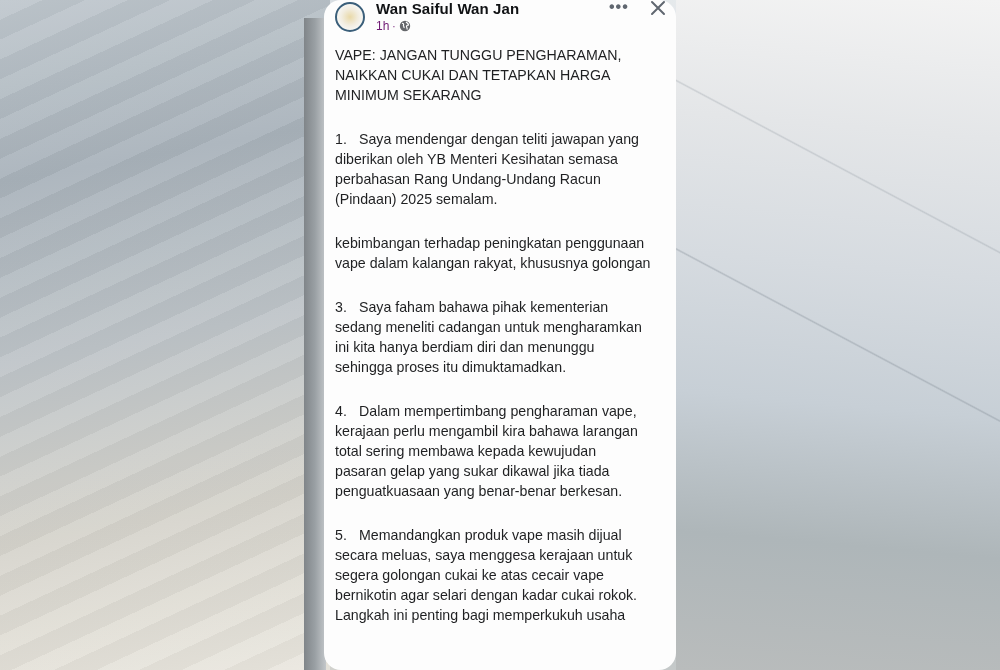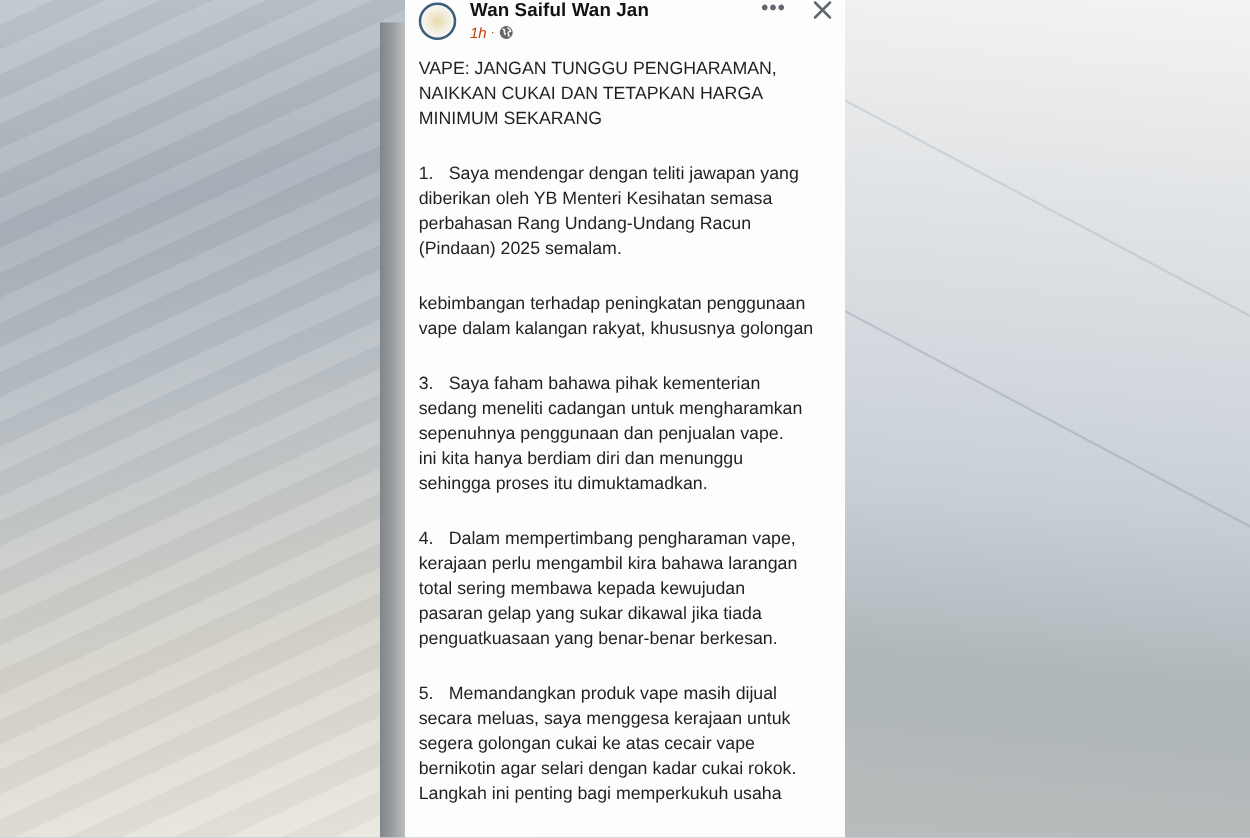--- a/index.html
+++ b/index.html
@@ -56,20 +56,21 @@
       background: linear-gradient(90deg, #808589 0%, #9aa0a4 50%, #c3c7ca 100%);
     }
     .post {
       position: absolute;
       left: 324px; top: 0;
       width: 352px; height: 670px;
       background: #fdfdfd;
       color: #1c1e21;
       box-sizing: border-box;
       overflow: hidden;
+      border-radius: 17px;
     }
     .post-header {
       position: relative;
       height: 40px;
     }
     .avatar {
       position: absolute;
       left: 11px; top: 2px;
       width: 30px; height: 30px;
       border-radius: 50%;
@@ -82,25 +83,24 @@
       left: 52px; top: 0px;
       font-size: 15px;
       font-weight: bold;
       color: #101214;
       letter-spacing: 0.1px;
     }
     .meta {
       position: absolute;
       left: 52px; top: 19px;
       font-size: 12px;
-      color: #c2410c;
+      color: #701a75;
       display: flex;
       align-items: center;
       gap: 3px;
-      font-style: italic;
     }
     .meta .dot { font-size: 10px; }
     .globe {
       display: inline-block;
       width: 12px; height: 12px;
     }
     .more-btn {
       position: absolute;
       left: 285px; top: -2px;
       font-size: 16px;
@@ -175,21 +175,20 @@
     </div>
 
     <div class="para">
       <span class="line">kebimbangan terhadap peningkatan penggunaan</span>
       <span class="line">vape dalam kalangan rakyat, khususnya golongan</span>
     </div>
 
     <div class="para">
       <span class="line"><span class="num">3.</span><span>Saya faham bahawa pihak kementerian</span></span>
       <span class="line">sedang meneliti cadangan untuk mengharamkan</span>
-      <span class="line">sepenuhnya penggunaan dan penjualan vape.</span>
       <span class="line">ini kita hanya berdiam diri dan menunggu</span>
       <span class="line">sehingga proses itu dimuktamadkan.</span>
     </div>
 
     <div class="para">
       <span class="line"><span class="num">4.</span><span>Dalam mempertimbang pengharaman vape,</span></span>
       <span class="line">kerajaan perlu mengambil kira bahawa larangan</span>
       <span class="line">total sering membawa kepada kewujudan</span>
       <span class="line">pasaran gelap yang sukar dikawal jika tiada</span>
       <span class="line">penguatkuasaan yang benar-benar berkesan.</span>

